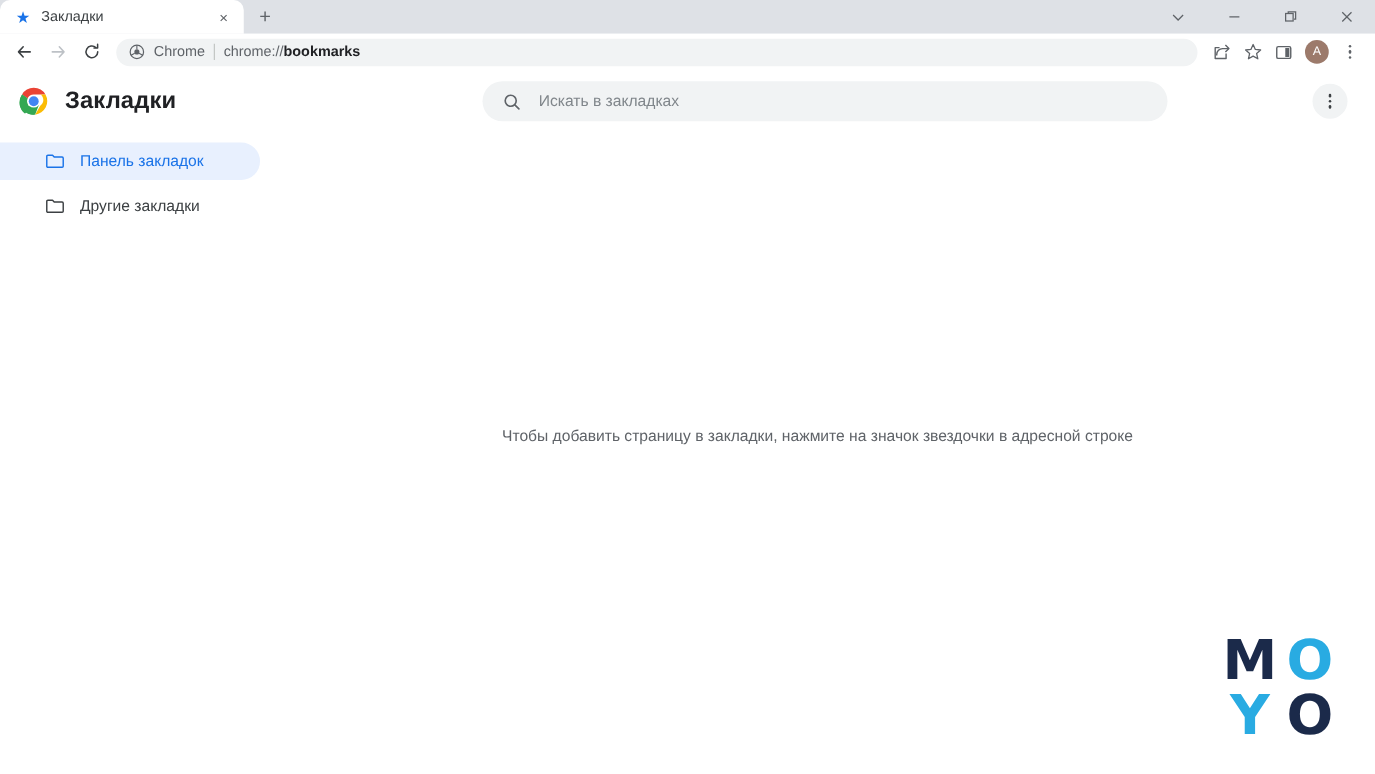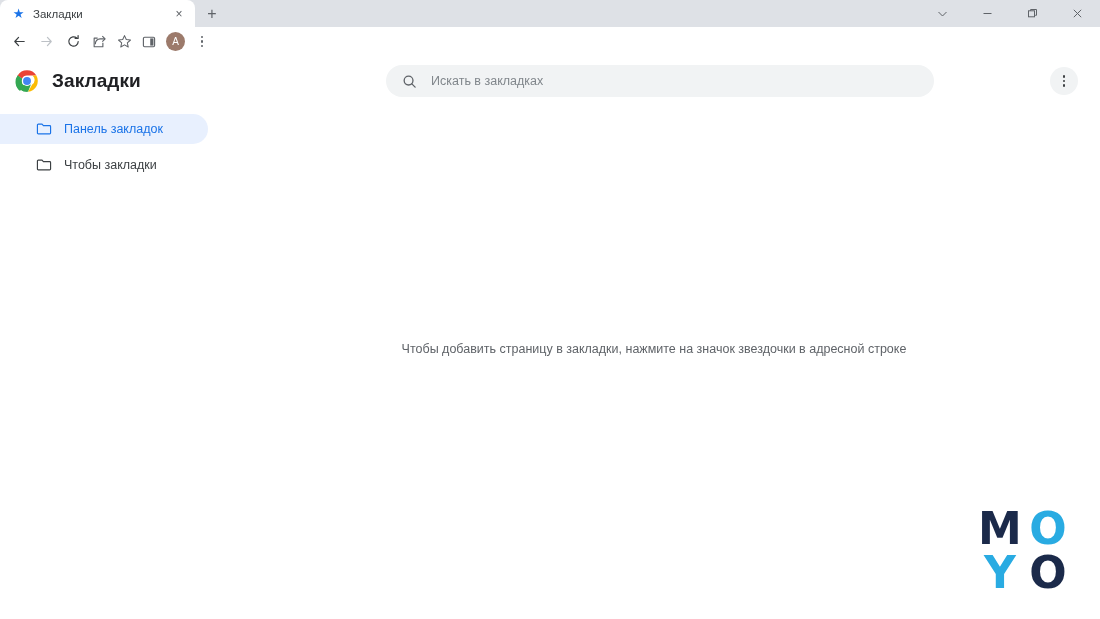--- a/index.html
+++ b/index.html
@@ -370,20 +370,32 @@
           <path d="M3 8 H12.5 M9 3.6 L13 8 L9 12.4" fill="none" stroke="currentColor" stroke-width="1.3" stroke-linecap="round" stroke-linejoin="round"></path>
         </svg>
     </div>
     <div class="navbtn">
       <svg width="15" height="15" viewBox="0 0 16 16">
         <path d="M13 8 A5 5 0 1 1 11.4 4.3" fill="none" stroke="currentColor" stroke-width="1.3" stroke-linecap="round"></path>
         <path d="M12.9 1.6 V4.7 H9.8" fill="none" stroke="currentColor" stroke-width="1.3" stroke-linecap="round" stroke-linejoin="round"></path>
       </svg>
     </div>
 
+    <div class="omnibox">
+      <span class="omni-chip-icon">
+        <svg width="13" height="13" viewBox="0 0 16 16">
+          <circle cx="8" cy="8" r="6.6" fill="none" stroke="currentColor" stroke-width="1.2"></circle>
+          <circle cx="8" cy="8" r="2.5" fill="currentColor"></circle>
+          <path d="M8 1.4 L8 5.5 M2.3 11.3 L5.9 9.3 M13.7 11.3 L10.1 9.3" stroke="currentColor" stroke-width="1.1"></path>
+        </svg>
+      </span>
+      <span class="omni-chip-label">Chrome</span>
+      <span class="omni-divider"></span>
+      <span class="omni-url"><span>chrome://</span><b>bookmarks</b></span>
+    </div>
 
     <div class="tbicon">
       <svg width="15" height="15" viewBox="0 0 16 16">
         <path d="M11 2.2 L14 5.2 L11 8.2" fill="none" stroke="currentColor" stroke-width="1.2" stroke-linejoin="round"></path>
         <path d="M13.6 5.2 H8.6 A5 5 0 0 0 3.6 10.2 V11" fill="none" stroke="currentColor" stroke-width="1.2"></path>
         <path d="M11.6 9.4 V13.6 H2.3 V4.4 H6" fill="none" stroke="currentColor" stroke-width="1.2" stroke-linejoin="round"></path>
       </svg>
     </div>
     <div class="tbicon">
       <svg width="15" height="15" viewBox="0 0 16 16">
@@ -457,21 +469,21 @@
           </span>
           <span class="side-label">Панель закладок</span>
         </div>
 
         <div class="side-item">
           <span class="folder">
             <svg width="16" height="16" viewBox="0 0 18 18">
               <path d="M1.6 4.6 A1 1 0 0 1 2.6 3.6 H6.8 L8.3 5.2 H15.4 A1 1 0 0 1 16.4 6.2 V13.4 A1 1 0 0 1 15.4 14.4 H2.6 A1 1 0 0 1 1.6 13.4 Z" fill="none" stroke="currentColor" stroke-width="1.3" stroke-linejoin="round"></path>
             </svg>
           </span>
-          <span class="side-label">Чтобы закладки</span>
+          <span class="side-label">Другие закладки</span>
         </div>
 
       </div>
 
       <div class="content">
         <div class="empty-msg">Чтобы добавить страницу в закладки, нажмите на значок звездочки в адресной строке</div>
       </div>
     </div>
 
     <div class="moyo">

